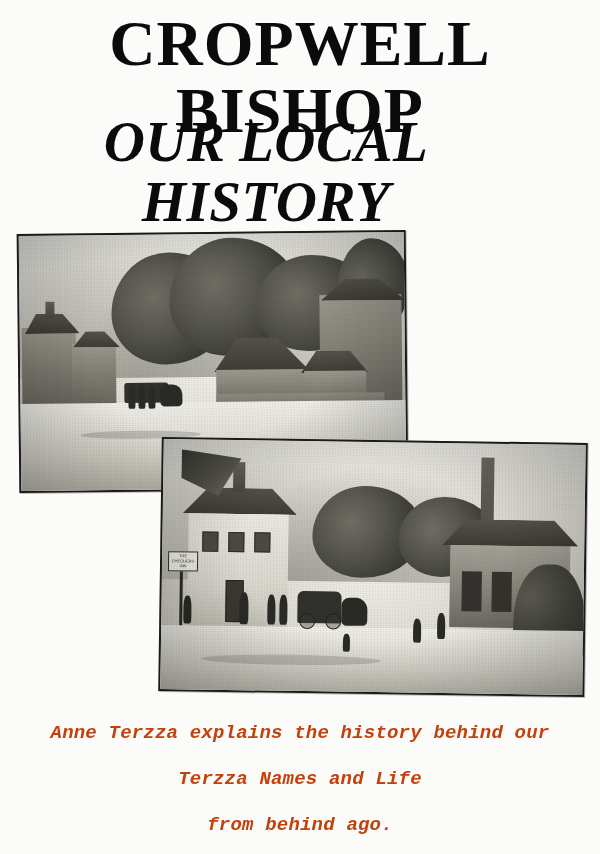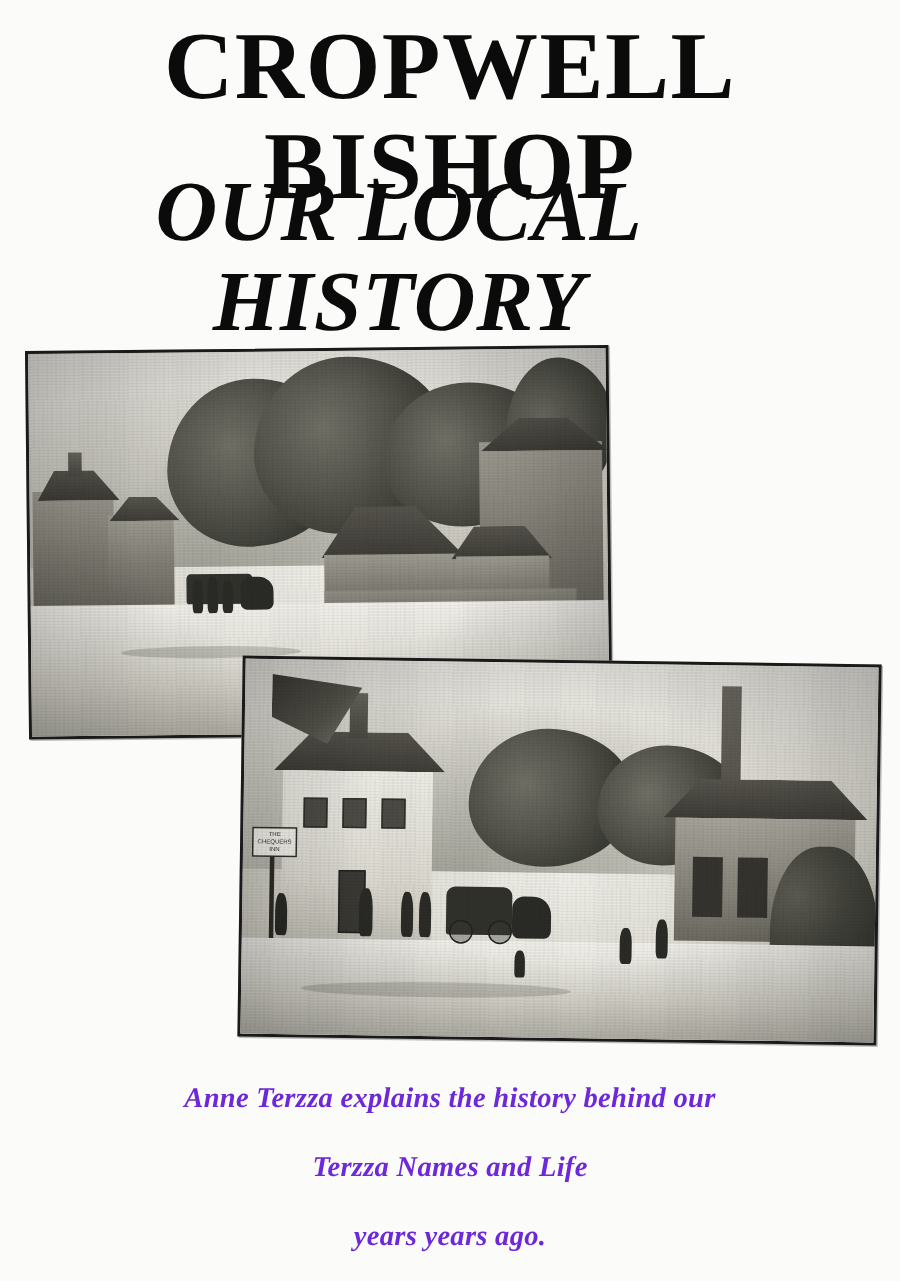--- a/index.html
+++ b/index.html
@@ -187,25 +187,25 @@
     border-radius: 50%;
     background: rgba(60,60,55,0.35);
   }
 
   
   .caption {
     position: absolute;
     left: 0;
     width: 600px;
     text-align: center;
-    font-family: Liberation Serif, serif;
+    font-family: Liberation Mono, monospace;
     font-style: italic;
     font-weight: 700;
     font-size: 19px;
-    color: #6d28d9;
+    color: #c2410c;
     letter-spacing: 0.2px;
   }
   #caption-line-1 { top: 722px; }
   #caption-line-2 { top: 768px; }
   #caption-line-3 { top: 814px; }
 </style>
 </head>
 <body>
 
 <div class="page">
@@ -314,15 +314,15 @@
     <div class="figure" style="left:276px; top:170px; width:8px; height:26px;"></div>
 
     <div style="position:absolute; left:40px; top:214px; width:180px; height:10px; background:rgba(60,60,55,0.2); border-radius:50%;"></div>
 
     <div class="grain"></div>
     <div class="vignette"></div>
   </div>
 
   <div class="caption" id="caption-line-1">Anne Terzza explains the history behind our</div>
   <div class="caption" id="caption-line-2">Terzza Names and Life</div>
-  <div class="caption" id="caption-line-3">years years ago.</div>
+  <div class="caption" id="caption-line-3">from behind ago.</div>
 
 </div>
 
 </body></html>

